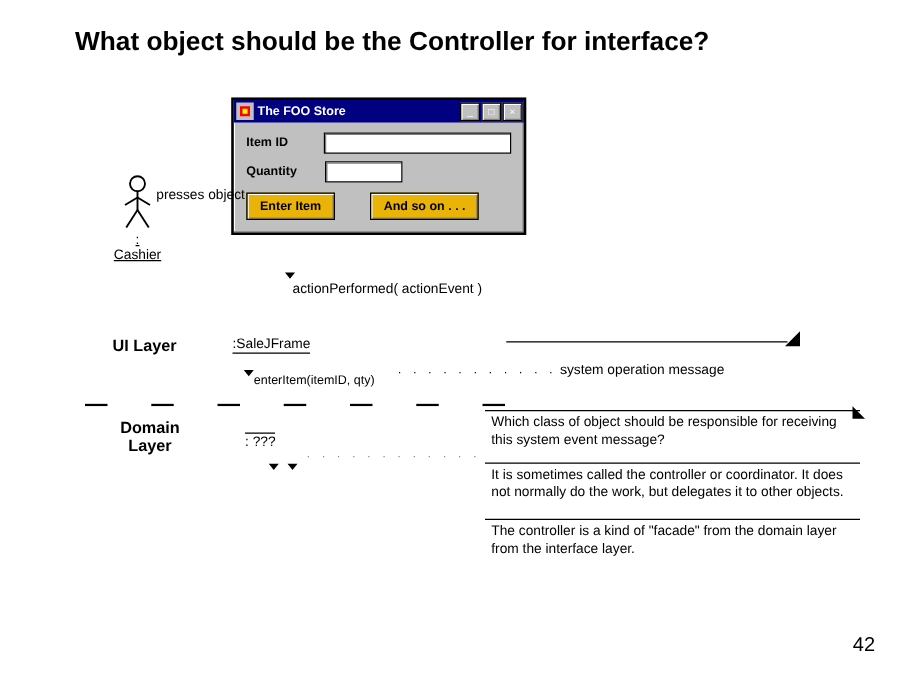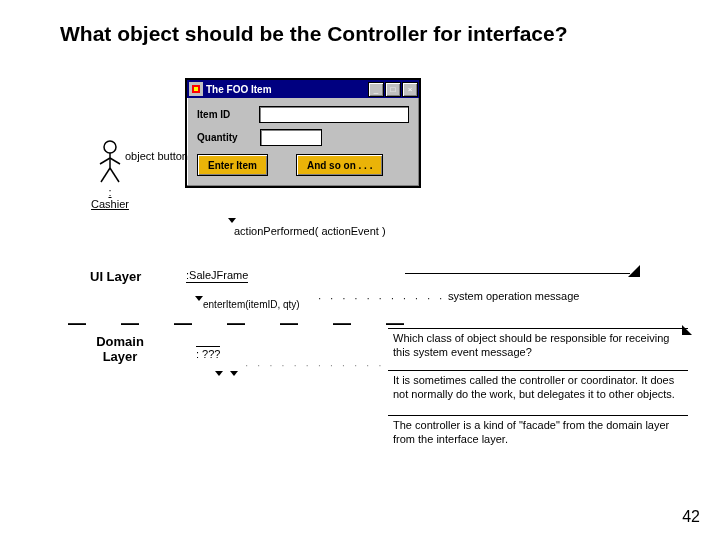--- a/index.html
+++ b/index.html
@@ -237,21 +237,21 @@
   <div class="title">What object should be the Controller for interface?</div>
 
   <div class="win98">
     <div class="titlebar">
       <span class="tb-icon">
         <svg width="10" height="10" viewBox="0 0 10 10">
             <rect x="1" y="1" width="8" height="8" fill="#ff0000"></rect>
             <rect x="3" y="3" width="4" height="4" fill="#ffff00"></rect>
           </svg>
       </span>
-      <span class="tb-title">The FOO Item</span>
+      <span class="tb-title">The FOO Store</span>
       <span class="tb-spacer"></span>
       <span class="tb-btn">_</span>
       <span class="tb-btn">□</span>
       <span class="tb-btn">×</span>
     </div>
     <div class="form-body">
       <div class="form-row">
         <span class="form-label">Item ID</span>
         <span class="form-input"></span>
       </div>
@@ -270,21 +270,21 @@
     <svg width="26" height="44" viewBox="0 0 26 44">
       <circle cx="13" cy="7" r="6" fill="none" stroke="#000" stroke-width="1.5"></circle>
       <line x1="13" y1="13" x2="13" y2="28" stroke="#000" stroke-width="1.5"></line>
       <line x1="13" y1="18" x2="3" y2="24" stroke="#000" stroke-width="1.5"></line>
       <line x1="13" y1="18" x2="23" y2="24" stroke="#000" stroke-width="1.5"></line>
       <line x1="13" y1="28" x2="4" y2="42" stroke="#000" stroke-width="1.5"></line>
       <line x1="13" y1="28" x2="22" y2="42" stroke="#000" stroke-width="1.5"></line>
     </svg>
     <div class="actor-label">: Cashier</div>
   </div>
-  <div class="presses">object button</div>
+  <div class="presses">presses object</div>
 
   <span class="arrowhead down1"></span>
   <div class="ap-label">actionPerformed( actionEvent )</div>
 
   <div class="ui-layer">UI Layer</div>
   <div class="saleframe">:SaleJFrame</div>
 
   <span class="arrowhead down2"></span>
   <div class="enteritem-label">enterItem(itemID, qty)</div>
   <span class="dots1">· · · · · · · · · · · ·</span>

